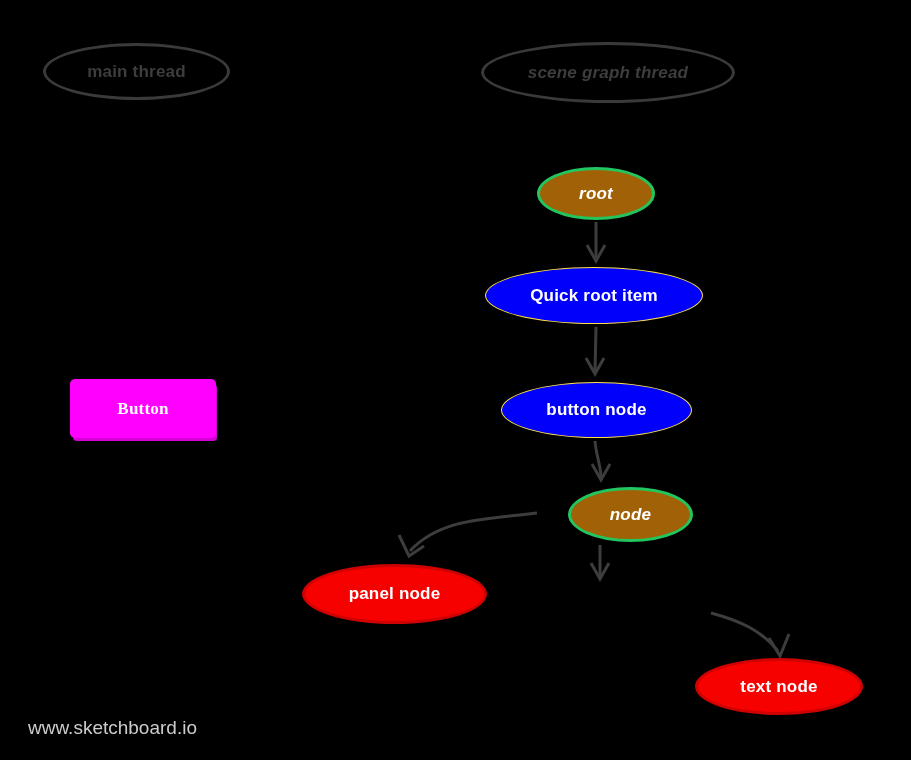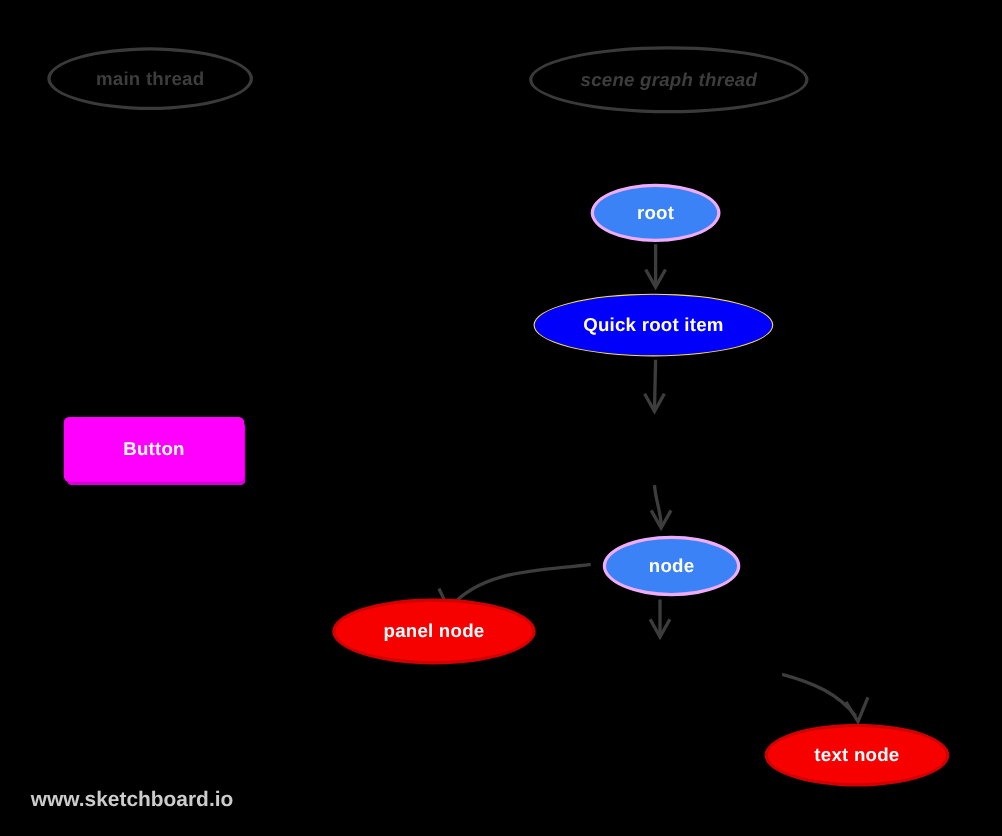--- a/index.html
+++ b/index.html
@@ -32,44 +32,45 @@
   .thread {
     border: 3px solid #3a3a3a;
     color: #3d3d3d;
     background: transparent;
     font-size: 17px;
   }
   .thread-main   { left: 43px;  top: 43px; width: 187px; height: 57px; }
   .thread-scene  { left: 481px; top: 42px; width: 254px; height: 61px; font-style: italic; }
   
   .node { color: #ffffff; }
-  .node-gray { background: #3b82f6; border: 3px solid #f0abfc; }
+  .node-gray { background: #a16207; border: 3px solid #22c55e; font-style: italic; }
   .node-blue { background: #0000fb; border: 1px solid #fde047; }
   .node-red  { background: #f70000; border: 3px solid #cf0101; }
   .n-root      { left: 537px; top: 167px; width: 118px; height: 53px; }
   .n-quick     { left: 485px; top: 267px; width: 218px; height: 57px; }
   .n-buttonnode{ left: 501px; top: 382px; width: 191px; height: 56px; }
-  .n-node      { left: 548px; top: 487px; width: 125px; height: 55px; }
-  .n-panel     { left: 302px; top: 544px; width: 185px; height: 60px; }
+  .n-node      { left: 568px; top: 487px; width: 125px; height: 55px; }
+  .n-panel     { left: 302px; top: 564px; width: 185px; height: 60px; }
   .n-transform { left: 492px; top: 585px; width: 218px; height: 60px; }
   .n-text      { left: 695px; top: 658px; width: 168px; height: 57px; }
   
   .ui-button {
-    left: 58px; top: 379px; width: 164px; height: 59px;
+    left: 70px; top: 379px; width: 146px; height: 59px;
     background: #ff00ff;
     border-radius: 5px;
     color: #ffffff;
     box-shadow: 2px 4px 0 -1px #d400d4;
+    font-family: Liberation Serif, serif;
   }
   .watermark {
     position: absolute;
     left: 28px; top: 717px;
     color: #cccccc;
     font-size: 19px;
-    font-weight: bold;
+    font-weight: normal;
   }
 </style>
 </head>
 <body>
 
 <div class="canvas">
 
   <svg class="arrow-layer" viewBox="0 0 911 760" xmlns="http://www.w3.org/2000/svg">
     <g stroke="#3d3d3d" stroke-width="3" fill="none">
 
@@ -118,20 +119,23 @@
   </div>
 
   <div class="shape ellipse node node-gray n-root">
     <span>root</span>
   </div>
 
   <div class="shape ellipse node node-blue n-quick">
     <span>Quick root item</span>
   </div>
 
+  <div class="shape ellipse node node-blue n-buttonnode">
+    <span>button node</span>
+  </div>
 
   <div class="shape ellipse node node-gray n-node">
     <span>node</span>
   </div>
 
   <div class="shape ellipse node node-red n-panel">
     <span>panel node</span>
   </div>
 
 

